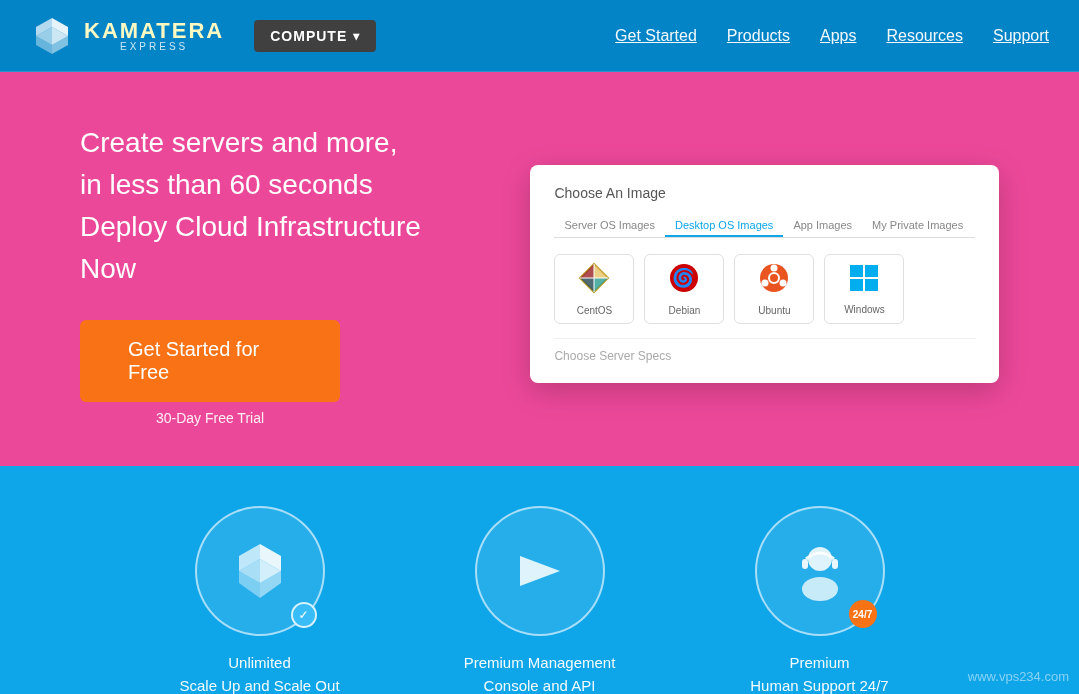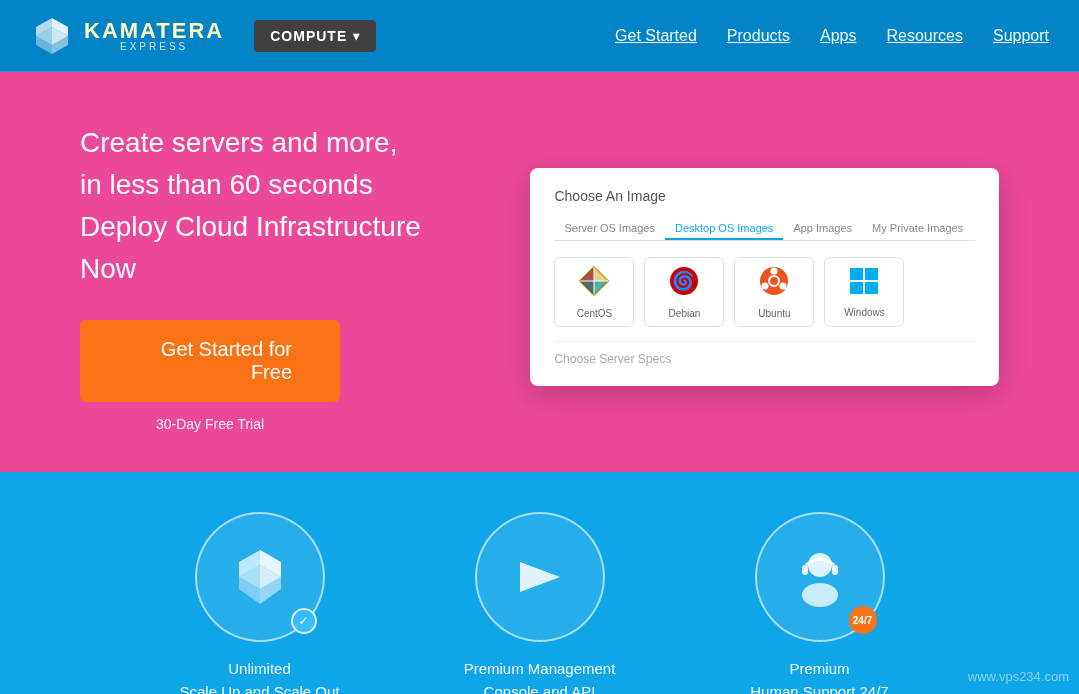--- a/index.html
+++ b/index.html
@@ -99,23 +99,23 @@
     .cta-btn {
       background: #f97316;
       color: white;
       border: none;
       padding: 18px 48px;
       border-radius: 6px;
       font-size: 20px;
       font-weight: 500;
       cursor: pointer;
       display: block;
-      margin-bottom: 14px;
+      margin-bottom: 8px;
       width: 260px;
-      text-align: right;
+      text-align: left;
     }
     .trial-text {
       font-size: 14px;
       color: rgba(255,255,255,0.9);
       text-align: center;
       width: 260px;
     }
 
     
     .hero-right {

